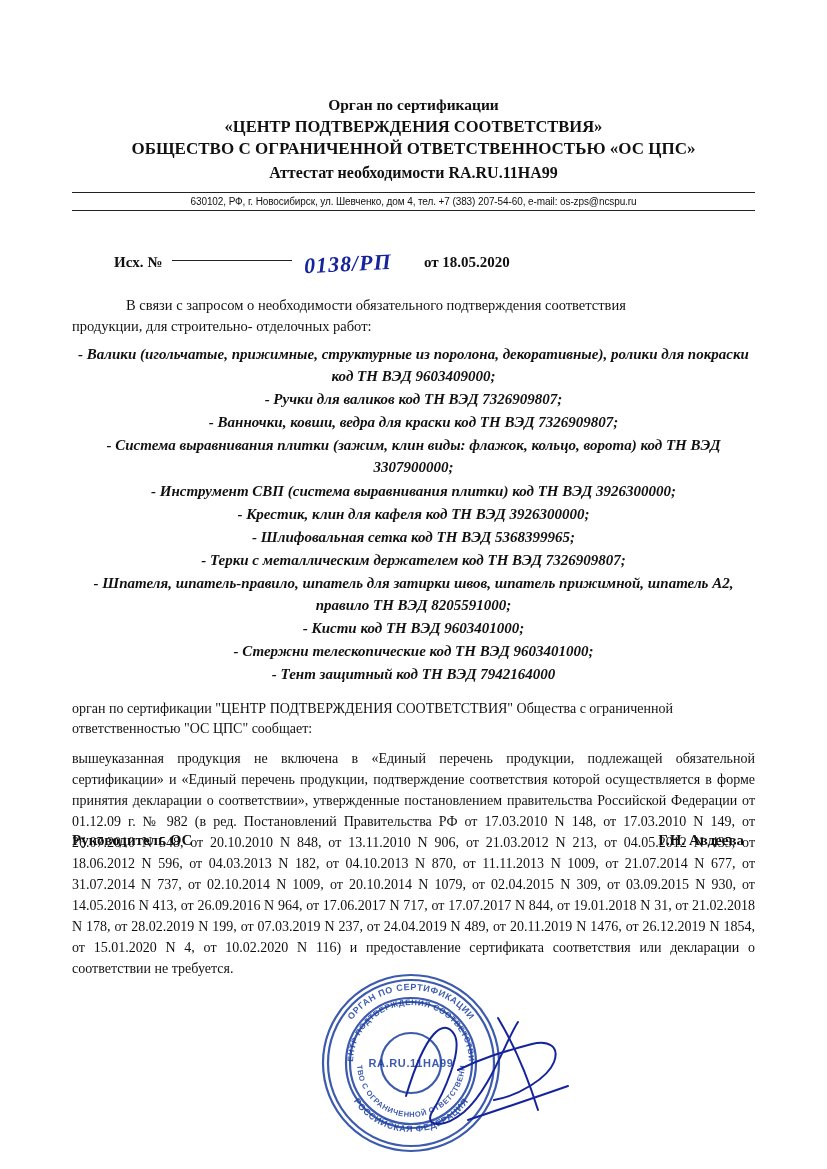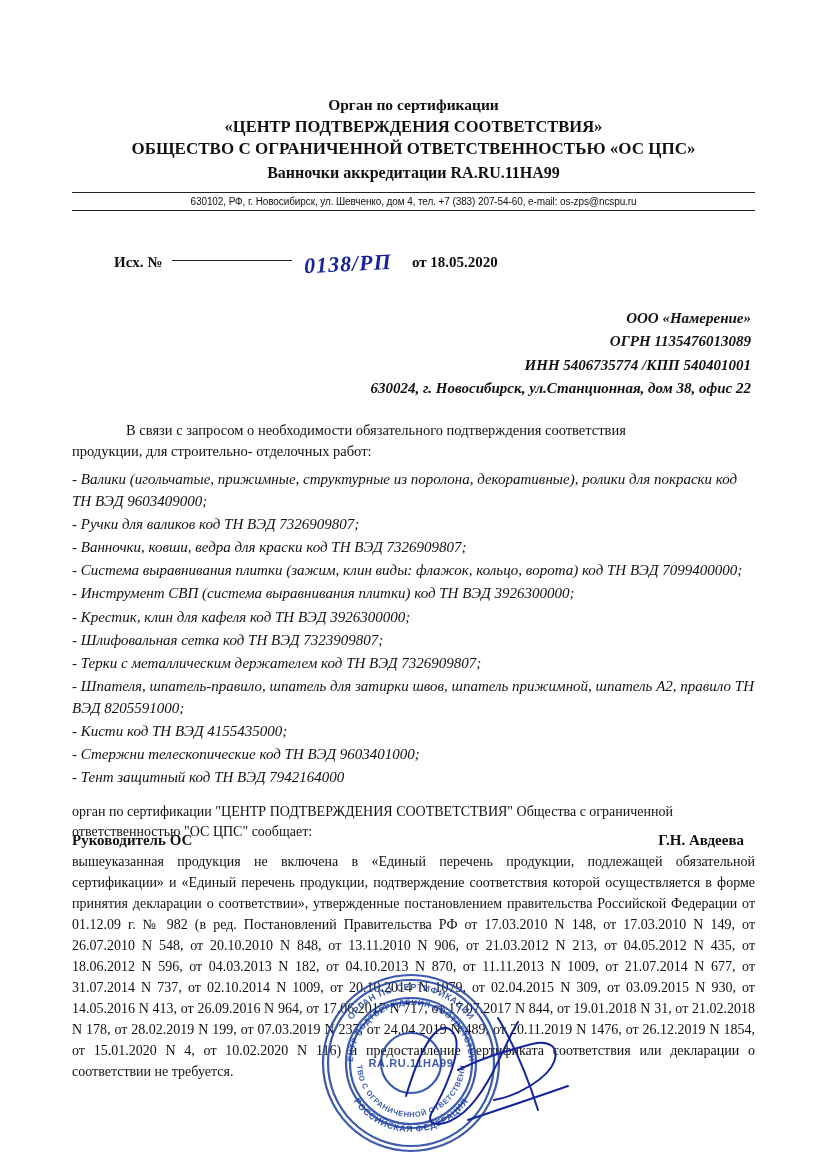--- a/index.html
+++ b/index.html
@@ -81,21 +81,21 @@
     top: 2px;
   }
   .outgoing .blank-line {
     border-bottom: 1.3px solid #222;
     width: 120px;
     display: inline-block;
     margin: 0 8px 0 -118px;
     position: relative;
     top: -2px;
   }
-  .outgoing .date { margin-left: 16px; }
+  .outgoing .date { margin-left: 28px; }
 
   
   .addressee {
     margin-top: 32px;
     text-align: right;
     font-style: italic;
     font-weight: bold;
     font-size: 15px;
     line-height: 1.55;
     padding-right: 4px;
@@ -105,23 +105,24 @@
   .intro {
     margin-top: 20px;
     font-size: 14.5px;
     line-height: 1.45;
   }
   .intro .indent { display: block; text-indent: 54px; }
 
   .prod-list {
     margin-top: 6px;
     font-style: italic;
-    font-weight: normal;
+    font-weight: bold;
     font-size: 15px;
     line-height: 1.47;
+    text-align: center;
   }
   .prod-list div { margin-bottom: 1px; }
 
   .after-list {
     margin-top: 14px;
     font-size: 14px;
     line-height: 1.45;
     font-family: "Liberation Serif", serif;
   }
   .para-justify {
@@ -166,54 +167,48 @@
 </style>
 </head>
 <body>
 
 <div class="page">
 
   <div class="header">
     <div class="h-line1">Орган по сертификации</div>
     <div class="h-line2">«ЦЕНТР ПОДТВЕРЖДЕНИЯ СООТВЕТСТВИЯ»</div>
     <div class="h-line3">ОБЩЕСТВО С ОГРАНИЧЕННОЙ ОТВЕТСТВЕННОСТЬЮ «ОС ЦПС»</div>
-    <div class="h-line4">Ванночки аккредитации RA.RU.11НА99</div>
+    <div class="h-line4">Аттестат необходимости RA.RU.11НА99</div>
     <div class="addr-bar">630102, РФ, г. Новосибирск, ул. Шевченко, дом 4, тел. +7 (383) 207-54-60,  e-mail: os-zps@ncspu.ru</div>
   </div>
 
   <div class="outgoing">
     <span class="label">Исх. №</span>
     <span class="blank-line" style="margin-left:6px;"></span>
     <span class="handwritten">0138/РП</span>
     <span class="date">от 18.05.2020</span>
   </div>
 
-  <div class="addressee">
-    <div>ООО «Намерение»</div>
-    <div>ОГРН 1135476013089</div>
-    <div>ИНН 5406735774 /КПП 540401001</div>
-    <div>630024, г. Новосибирск, ул.Станционная, дом 38, офис 22</div>
-  </div>
 
   <div class="intro">
     <span class="indent">В связи с запросом о необходимости обязательного подтверждения соответствия</span>
     <span>продукции, для строительно- отделочных работ:</span>
   </div>
 
   <div class="prod-list">
     <div>- Валики (игольчатые, прижимные, структурные из поролона, декоративные), ролики для покраски код ТН ВЭД 9603409000;</div>
     <div>- Ручки для валиков код ТН ВЭД 7326909807;</div>
     <div>- Ванночки, ковши, ведра для краски код ТН ВЭД 7326909807;</div>
-    <div>- Система выравнивания плитки (зажим, клин виды: флажок, кольцо, ворота) код ТН ВЭД 7099400000;</div>
+    <div>- Система выравнивания плитки (зажим, клин виды: флажок, кольцо, ворота) код ТН ВЭД 3307900000;</div>
     <div>- Инструмент СВП (система выравнивания плитки) код ТН ВЭД 3926300000;</div>
     <div>- Крестик, клин для кафеля код ТН ВЭД 3926300000;</div>
-    <div>- Шлифовальная сетка код ТН ВЭД 7323909807;</div>
+    <div>- Шлифовальная сетка код ТН ВЭД 5368399965;</div>
     <div>- Терки с металлическим держателем код ТН ВЭД 7326909807;</div>
     <div>- Шпателя, шпатель-правило, шпатель для затирки швов, шпатель прижимной, шпатель А2, правило ТН ВЭД 8205591000;</div>
-    <div>- Кисти код ТН ВЭД 4155435000;</div>
+    <div>- Кисти код ТН ВЭД 9603401000;</div>
     <div>- Стержни телескопические код ТН ВЭД 9603401000;</div>
     <div>- Тент защитный код ТН ВЭД 7942164000</div>
   </div>
 
   <div class="after-list">
     <div>орган по сертификации "ЦЕНТР ПОДТВЕРЖДЕНИЯ СООТВЕТСТВИЯ" Общества с ограниченной</div>
     <div>ответственностью "ОС ЦПС" сообщает:</div>
   </div>
 
   <div class="para-justify">

